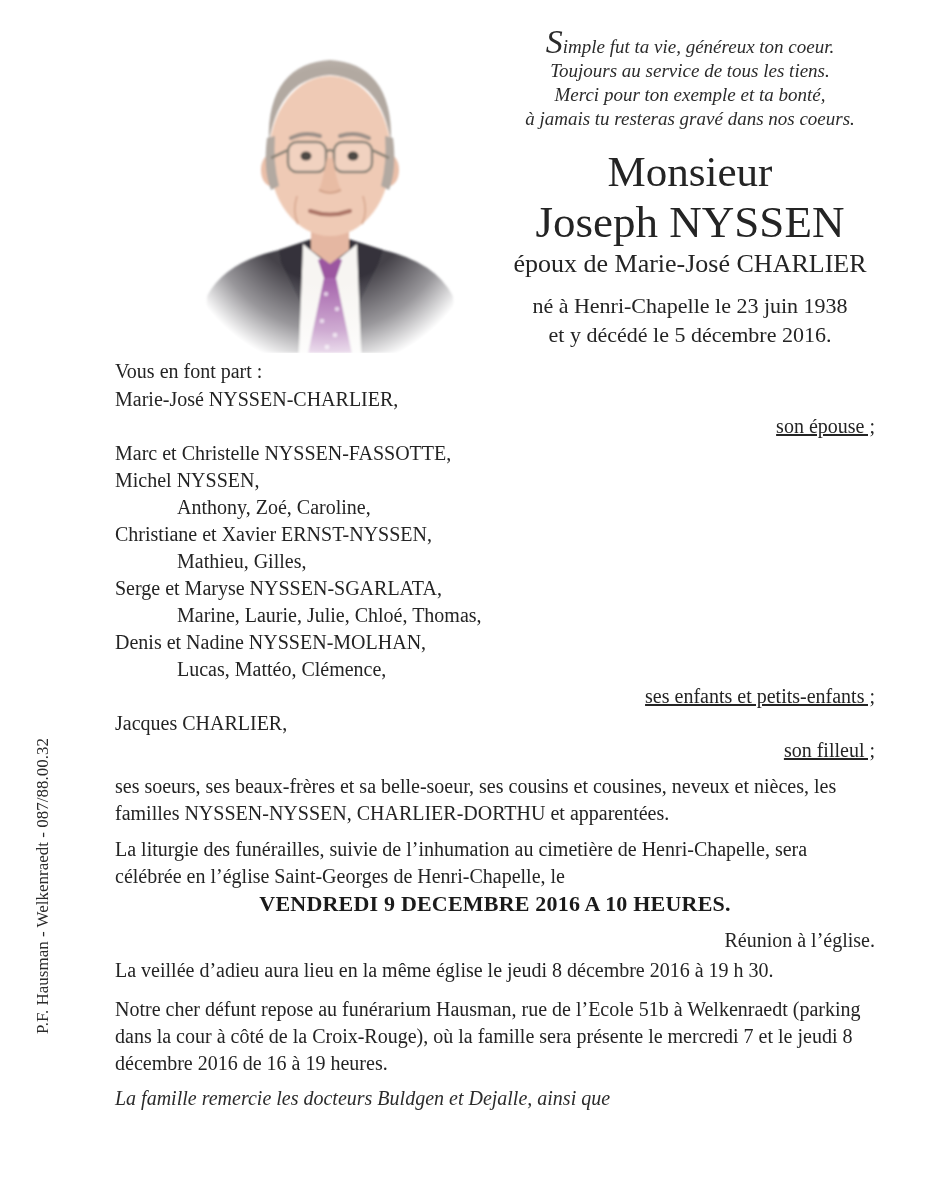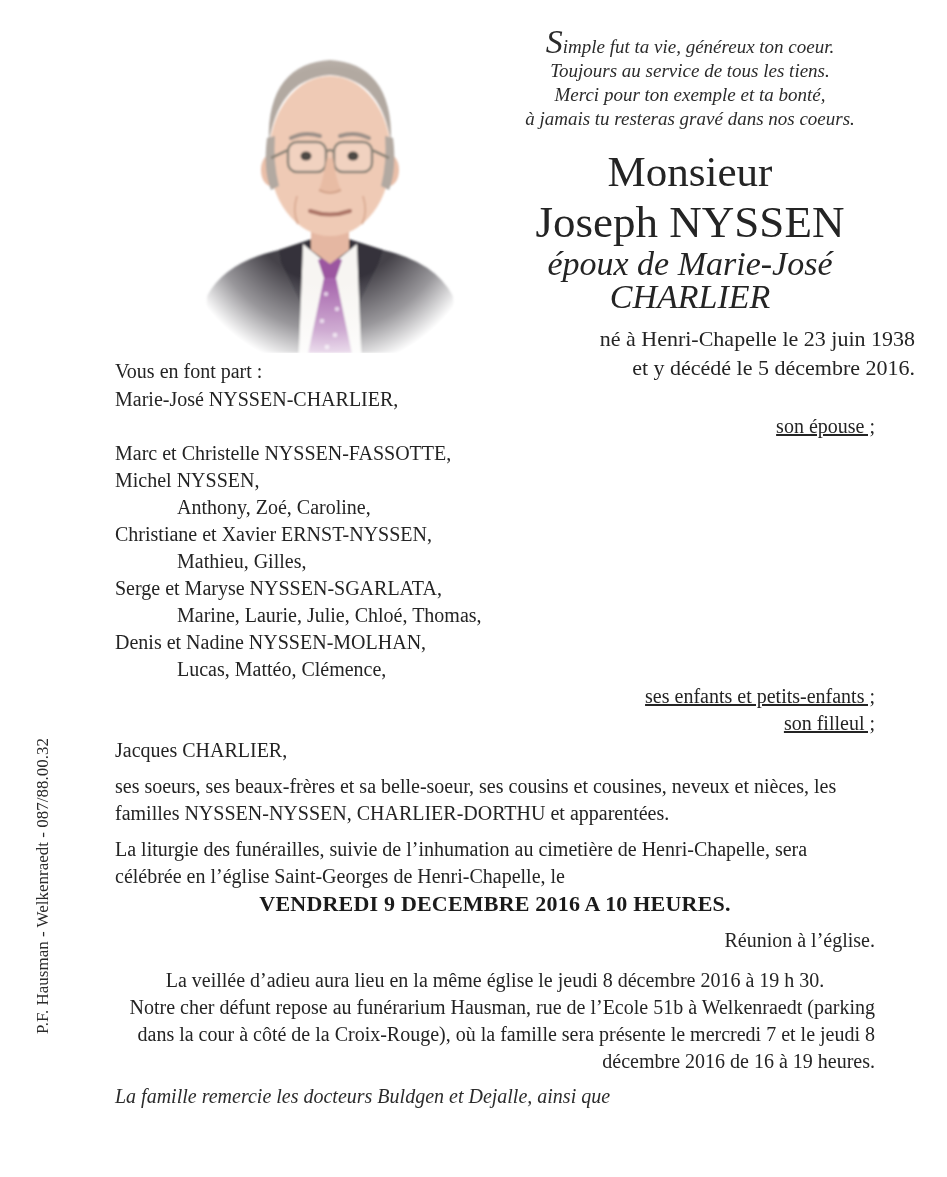--- a/index.html
+++ b/index.html
@@ -19,33 +19,33 @@
   }
   
   .photo{position:absolute;left:185px;top:18px;width:290px;height:335px;}
   .photo svg{display:block;width:100%;height:100%;}
   
   .rightcol{position:absolute;left:465px;top:30px;width:450px;text-align:center;}
   .epitaph{font-style:italic;font-size:19px;line-height:24px;color:#2b2b2b;}
   .ep-initial{font-size:34px;line-height:24px;}
   .deceased-title{font-size:43px;line-height:50px;margin-top:16px;}
   .deceased-name{font-size:45px;line-height:50px;}
-  .spouse-line{font-size:34px;line-height:33px;font-style:italic;}
-  .birthblock{margin-top:11px;font-size:22px;line-height:29px;text-align:right;}
+  .spouse-line{font-size:26px;line-height:33px;}
+  .birthblock{margin-top:11px;font-size:22px;line-height:29px;}
   
   .body{position:absolute;left:115px;top:358px;width:760px;font-size:20px;line-height:27px;}
   .intro{margin-bottom:1px;}
   .row{height:27px;white-space:nowrap;}
   .row.child{padding-left:62px;}
   .row.role{text-align:right;text-decoration:underline;}
   .para{margin-top:9px;}
   .ceremony{text-align:center;font-weight:bold;font-size:22px;letter-spacing:0.2px;color:#1b1b1b;}
   .meeting{margin-top:10px;text-align:right;}
-  .vigil{margin-top:13px;text-align:center;}
-  .repose{text-align:right;}
+  .vigil{margin-top:3px;}
+  .repose{margin-top:12px;}
   .thanks{margin-top:8px;text-align:left;font-style:italic;color:#2b2b2b;}
 </style>
 </head>
 <body>
 
 <div class="page">
 
   <div class="publisher">P.F. Hausman - Welkenraedt - 087/88.00.32</div>
 
   <div class="photo">
@@ -122,22 +122,22 @@
     <div class="row name">Marc et Christelle NYSSEN-FASSOTTE,</div>
     <div class="row name">Michel NYSSEN,</div>
     <div class="row child">Anthony, Zoé, Caroline,</div>
     <div class="row name">Christiane et Xavier ERNST-NYSSEN,</div>
     <div class="row child">Mathieu, Gilles,</div>
     <div class="row name">Serge et Maryse NYSSEN-SGARLATA,</div>
     <div class="row child">Marine, Laurie, Julie, Chloé, Thomas,</div>
     <div class="row name">Denis et Nadine NYSSEN-MOLHAN,</div>
     <div class="row child">Lucas, Mattéo, Clémence,</div>
     <div class="row role">ses enfants et petits-enfants ;</div>
+    <div class="row name">Jacques CHARLIER,</div>
     <div class="row role">son filleul ;</div>
-    <div class="row name">Jacques CHARLIER,</div>
 
     <div class="para">ses soeurs, ses beaux-frères et sa belle-soeur, ses cousins et cousines, neveux et nièces, les familles NYSSEN-NYSSEN, CHARLIER-DORTHU et apparentées.</div>
     <div class="para">La liturgie des funérailles, suivie de l’inhumation au cimetière de Henri-Chapelle, sera célébrée en l’église Saint-Georges de Henri-Chapelle, le</div>
     <div class="ceremony">VENDREDI 9 DECEMBRE 2016 A 10 HEURES.</div>
     <div class="meeting">Réunion à l’église.</div>
     <div class="vigil">La veillée d’adieu aura lieu en la même église le jeudi 8 décembre 2016 à 19 h 30.</div>
     <div class="repose">Notre cher défunt repose au funérarium Hausman, rue de l’Ecole 51b à Welkenraedt (parking dans la cour à côté de la Croix-Rouge), où la famille sera présente le mercredi 7 et le jeudi 8 décembre 2016 de 16 à 19 heures.</div>
     <div class="thanks">
       <div>La famille remercie les docteurs Buldgen et Dejalle, ainsi que</div>
     </div>

